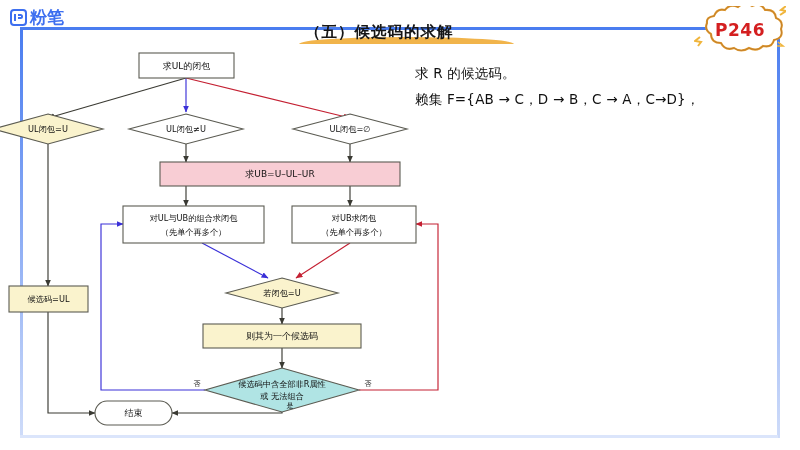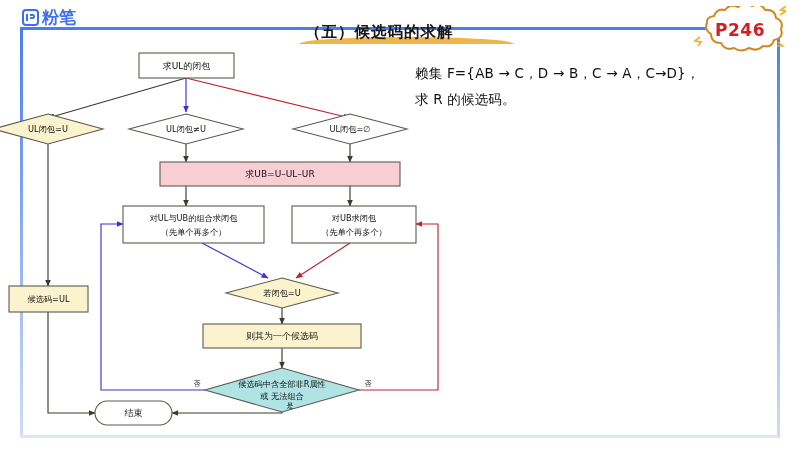--- a/index.html
+++ b/index.html
@@ -13,21 +13,21 @@
 
   
   .rule-left{position:absolute;left:20px;top:30px;width:3px;height:408px;
     background:linear-gradient(to bottom,#4a7df0,#cfdcf9);}
   .rule-right{position:absolute;left:777px;top:30px;width:3px;height:408px;
     background:linear-gradient(to bottom,#4a7df0,#cfdcf9);}
   .rule-top{position:absolute;left:20px;top:27px;width:758px;height:3px;background:#4a7df0;}
   .rule-bottom{position:absolute;left:20px;top:435px;width:758px;height:3px;background:#dbe5fb;}
 
   
-  .logo{position:absolute;left:22px;top:9px;display:flex;align-items:center;gap:3px;}
+  .logo{position:absolute;left:10px;top:9px;display:flex;align-items:center;gap:3px;}
   .logo-mark{width:17px;height:17px;border-radius:4px;position:relative;
     border:2.2px solid #3d6ff0;box-sizing:border-box;}
   .logo-mark:before{content:"";position:absolute;left:2px;top:3px;width:2px;height:7px;background:#3d6ff0;}
   .logo-mark:after{content:"";position:absolute;left:5.5px;top:3px;width:5px;height:5px;
     border:2px solid #3d6ff0;border-radius:0 3px 3px 0;border-left:none;box-sizing:border-box;}
   .logo-text{font-family:"DejaVu Sans",sans-serif;font-size:17px;font-weight:bold;color:#3d6ff0;
     letter-spacing:0px;line-height:1;}
 
   
   .title-wrap{position:absolute;left:305px;top:22px;}
@@ -91,22 +91,22 @@
       <path d="M20 10 q3-8 11-6 q5-7 13-3 q7-6 14-1 q9-4 13 4 q10-1 11 8 q8 3 5 11 q3 9-7 11
                q-2 8-11 6 q-6 6-14 2 q-8 5-15 0 q-9 3-13-5 q-10 0-10-9 q-7-4-4-11 q-1-6 7-7 z" fill="none" stroke="#b8742a" stroke-width="0.7"></path>
       <path d="M6 31 l-5 4 l6 1 l-3 4" fill="none" stroke="#f0b53c" stroke-width="2"></path>
       <path d="M86 9 l6-4 l-5-1 l5-4" fill="none" stroke="#f0b53c" stroke-width="2"></path>
       <path d="M84 36 l5 4 l-6 0" fill="none" stroke="#f0b53c" stroke-width="1.6"></path>
     </svg>
     <div class="badge-label">P246</div>
   </div>
 
   <div class="example">
+    <div>求 R 的候选码。</div>
     <div>赖集 F={AB → C，D → B，C → A，C→D}，</div>
-    <div>求 R 的候选码。</div>
   </div>
 
   <svg id="chart" width="470" height="400" viewBox="0 0 470 400">
     <defs>
       <marker id="ab" markerWidth="7" markerHeight="7" refX="5.6" refY="2.6" orient="auto">
         <path d="M0,0 L6,2.6 L0,5.2 z" fill="#3a3a33"></path>
       </marker>
       <marker id="abb" markerWidth="7" markerHeight="7" refX="5.6" refY="2.6" orient="auto">
         <path d="M0,0 L6,2.6 L0,5.2 z" fill="#3a30d8"></path>
       </marker>

